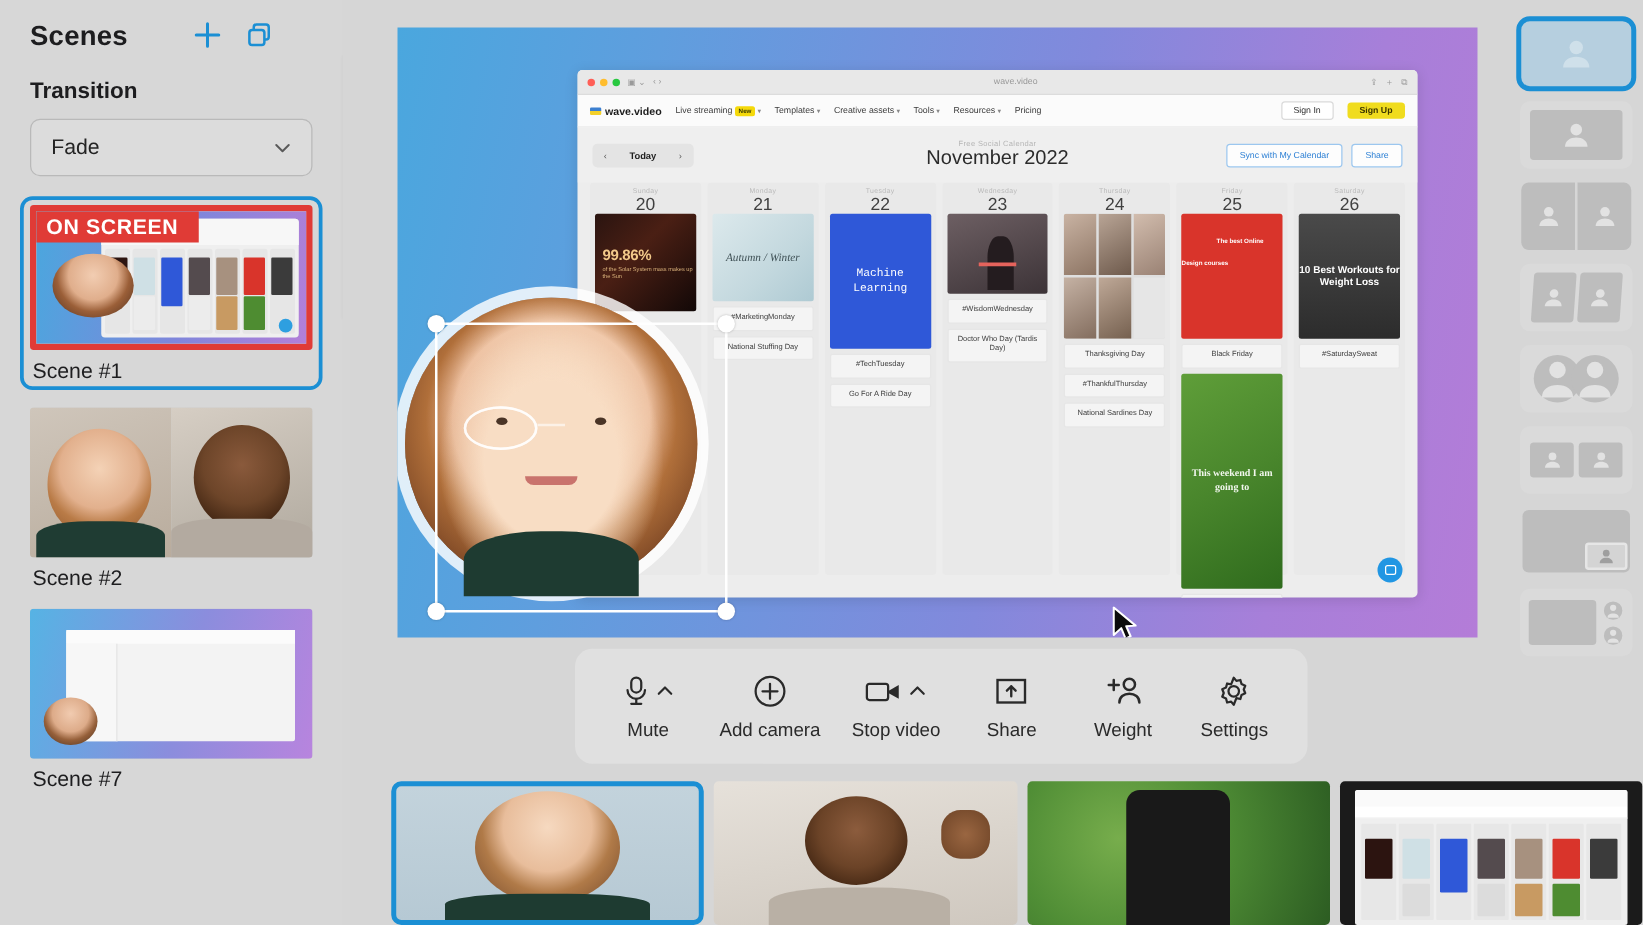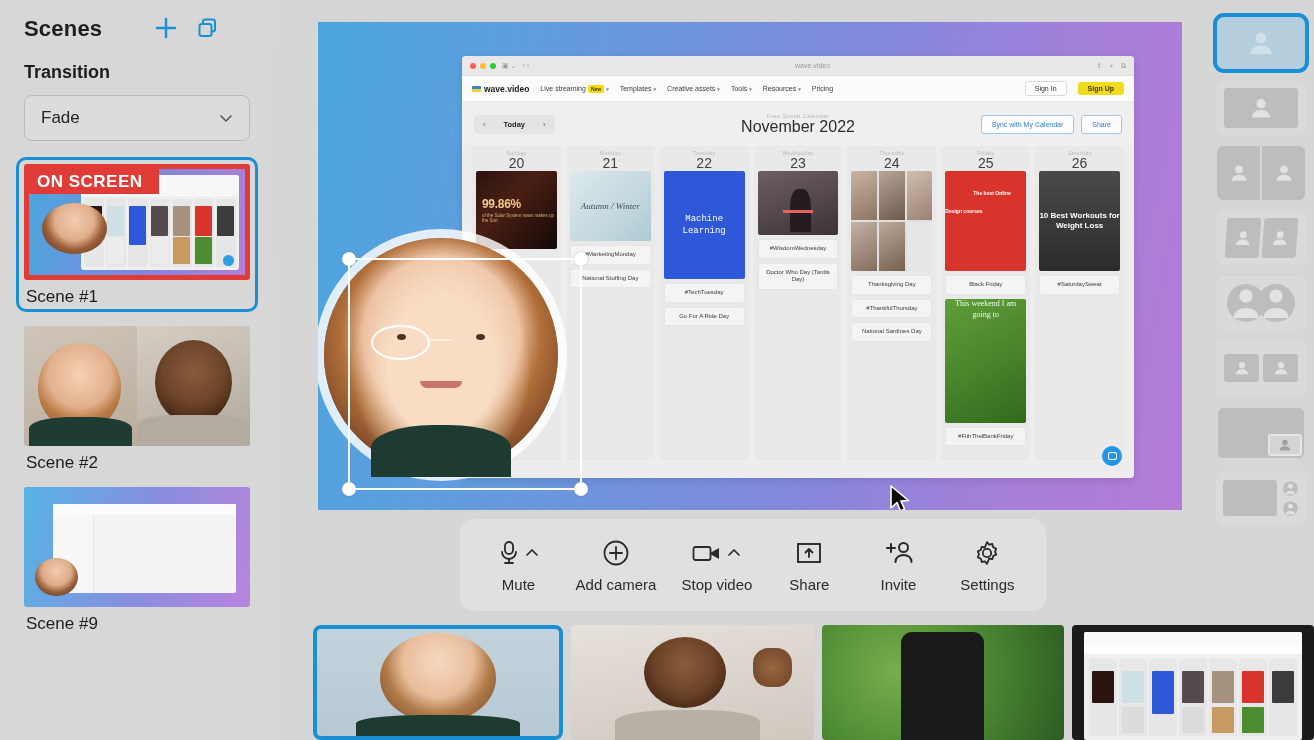--- a/index.html
+++ b/index.html
@@ -152,22 +152,22 @@
   .p-red { background:#d9342b; height:100px; position:relative; padding-top:10px;}
   .p-red .bar { height:4px; background:#2b2b2b; margin:0 6px;}
   .p-red .ph { margin:5px 8px 0 8px; height:52px; background:linear-gradient(160deg,#d8c5b0,#8e7156);}
   .p-red .cap { color:#fff; font-size:5px; text-align:center; margin-top:4px; line-height:1.2; font-weight:bold;}
   .p-work { background:linear-gradient(180deg,#4a4a4a 0%, #2c2c2c 100%); height:100px;
             display:flex; align-items:center; justify-content:center;}
   .p-work span { color:#fff; font-size:8px; font-weight:bold; text-align:center; line-height:1.25;}
   .p-pump { background:linear-gradient(150deg,#e3d5c7 0%, #d0a878 45%, #c28e50 100%); height:74px;
             display:flex; align-items:center; justify-content:center;}
   .p-pump span { font-family:"Liberation Serif", serif; font-style:italic; color:#fff; font-size:10px;}
-  .p-leaf { background:linear-gradient(150deg,#5f9e39 0%, #49862c 50%, #2f6b1d 100%); height:124px;
-            display:flex; justify-content:center; padding:0 6px;}
+  .p-leaf { background:linear-gradient(150deg,#5f9e39 0%, #49862c 50%, #2f6b1d 100%); height:172px;
+            display:flex; align-items:center; justify-content:center; padding:0 6px;font-weight:bold;}
   .p-leaf span { font-family:"Liberation Serif", serif; color:#f2f7ee; font-size:8px; text-align:center; line-height:1.35;}
   .chatbubble { position:absolute; right:12px; bottom:12px; width:20px; height:20px; border-radius:50%;
                 background:#2196e3; display:flex; align-items:center; justify-content:center;}
   .chatbubble i { width:9px; height:8px; border:1.4px solid #fff; border-radius:2px; display:block;}
 
   
   .presenter {
     position:absolute; left:6px; top:216px; width:234px; height:234px; border-radius:50%;
     background: radial-gradient(circle at 52% 30%, #f8ddc4 0%, #edc0a0 38%, #d9a078 55%, #a2663c 70%, #53331f 100%);
     box-shadow: 0 0 0 9px rgba(255,255,255,.82);
@@ -340,21 +340,21 @@
 
       <div class="scene-card">
         <div class="thumb">
           <div class="t3-bg"></div>
           <div class="t3-win">
               <div class="t3-bar"></div>
               <div class="t3-side"></div>
             </div>
           <div class="t3-face"></div>
         </div>
-        <div class="scene-label">Scene #9</div>
+        <div class="scene-label">Scene #7</div>
       </div>
 
     </div>
   </aside>
 
   <div class="hide-tab">
     <span class="chev">‹</span>
     <span class="vtext">Hide scenes</span>
   </div>
 
@@ -590,21 +590,21 @@
       </div>
 
       <div class="tool">
         <span class="glyphrow">
           <svg width="30" height="26" viewBox="0 0 30 26">
             <path d="M4 8h8M8 4v8" stroke="#2a2a2a" stroke-width="2" stroke-linecap="round"></path>
             <circle cx="20.5" cy="7.5" r="4.5" stroke="#2a2a2a" stroke-width="2" fill="none"></circle>
             <path d="M12.5 22c0-4.4 3.6-7 8-7s8 2.6 8 7" stroke="#2a2a2a" stroke-width="2" fill="none" stroke-linecap="round"></path>
           </svg>
         </span>
-        <span class="lbl">Invite</span>
+        <span class="lbl">Weight</span>
       </div>
 
       <div class="tool">
         <span class="glyphrow">
           <svg width="28" height="28" viewBox="0 0 28 28">
             <path d="M14 3.2l2.1 2.5 3.2-.7 .9 3.2 3 1.4-1.2 3 1.2 3-3 1.4-.9 3.2-3.2-.7L14 24.8l-2.1-2.5-3.2 .7-.9-3.2-3-1.4 1.2-3-1.2-3 3-1.4 .9-3.2 3.2 .7z" stroke="#2a2a2a" stroke-width="1.8" fill="none" stroke-linejoin="round"></path>
             <circle cx="14" cy="14" r="4.2" stroke="#2a2a2a" stroke-width="1.8" fill="none"></circle>
           </svg>
         </span>
         <span class="lbl">Settings</span>

